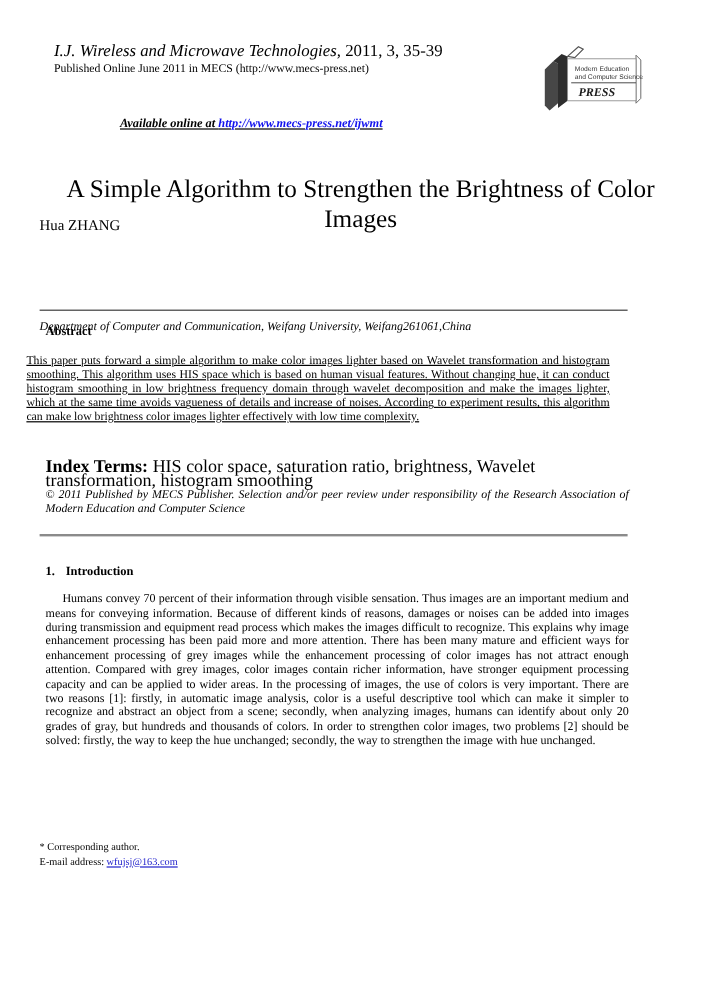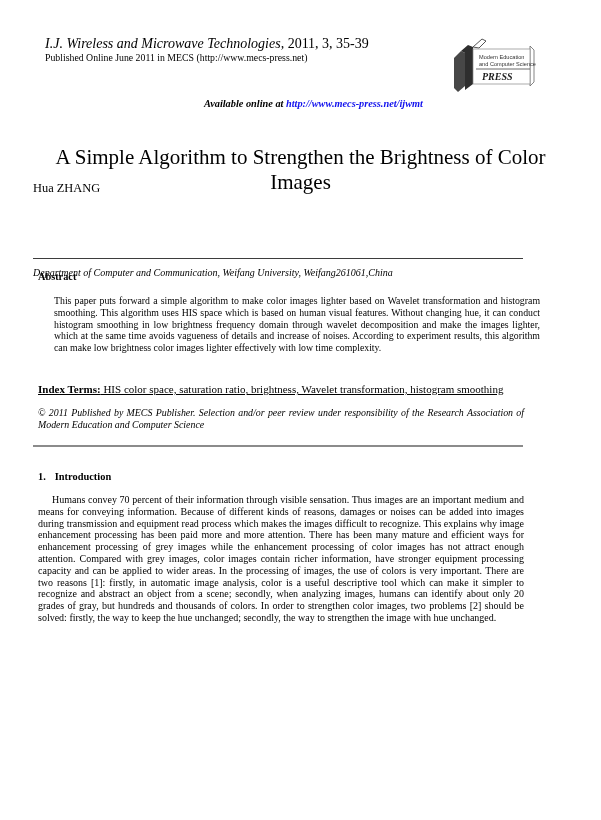--- a/index.html
+++ b/index.html
@@ -32,24 +32,24 @@
     height: 62px;
     text-align: center;
   }
   .available-line {
     position: absolute;
     top: 98px;
     left: 45px;
     width: 482px;
     box-sizing: border-box;
     padding-left: 55px;
-    text-align: center;
     font-size: 10.3px;
     font-weight: bold;
     font-style: italic;
+    text-decoration: underline;
   }
   .available-url { color: #1212ee; text-decoration: none; }
 
   
   .paper-title {
     position: absolute;
     top: 145px;
     left: 33px;
     width: 535px;
     text-align: center;
@@ -95,35 +95,35 @@
   .abstract-heading {
     position: absolute;
     top: 271px;
     left: 38px;
     font-size: 10.3px;
     font-weight: bold;
   }
   .abstract-body {
     position: absolute;
     top: 295px;
-    left: 54px;
+    left: 22px;
     width: 486px;
     font-size: 9.8px;
     line-height: 11.8px;
     text-align: justify;
     text-align-last: left;
+    text-decoration: underline;
   }
   .index-terms-line {
     position: absolute;
     top: 384px;
     left: 38px;
     width: 486px;
-    font-size: 11px;
+    font-size: 15px;
     line-height: 11.8px;
-    text-decoration: underline;
   }
   .index-terms-label { font-weight: bold; }
   .copyright-notice {
     position: absolute;
     top: 407px;
     left: 38px;
     width: 486px;
     font-size: 9.9px;
     line-height: 12.2px;
     font-style: italic;
@@ -209,14 +209,20 @@
 
   <div class="rule-bottom"></div>
 
   <div class="intro-heading">
     <span class="section-number">1.</span><span class="section-title">Introduction</span>
   </div>
   <div class="intro-body">
     <p>Humans convey 70 percent of their information through visible sensation. Thus images are an important medium and means for conveying information. Because of different kinds of reasons, damages or noises can be added into images during transmission and equipment read process which makes the images difficult to recognize. This explains why image enhancement processing has been paid more and more attention. There has been many mature and efficient ways for enhancement processing of grey images while the enhancement processing of color images has not attract enough attention. Compared with grey images, color images contain richer information, have stronger equipment processing capacity and can be applied to wider areas. In the processing of images, the use of colors is very important. There are two reasons [1]: firstly, in automatic image analysis, color is a useful descriptive tool which can make it simpler to recognize and abstract an object from a scene; secondly, when analyzing images, humans can identify about only 20 grades of gray, but hundreds and thousands of colors. In order to strengthen color images, two problems [2] should be solved: firstly, the way to keep the hue unchanged; secondly, the way to strengthen the image with hue unchanged.</p>
   </div>
 
+  <div class="footnote">
+    <div>* Corresponding author.</div>
+    <div>
+      <span>E-mail address: </span><a class="email-link" href="#">wfujsj@163.com</a>
+    </div>
+  </div>
 
 </div>
 
 </body></html>

